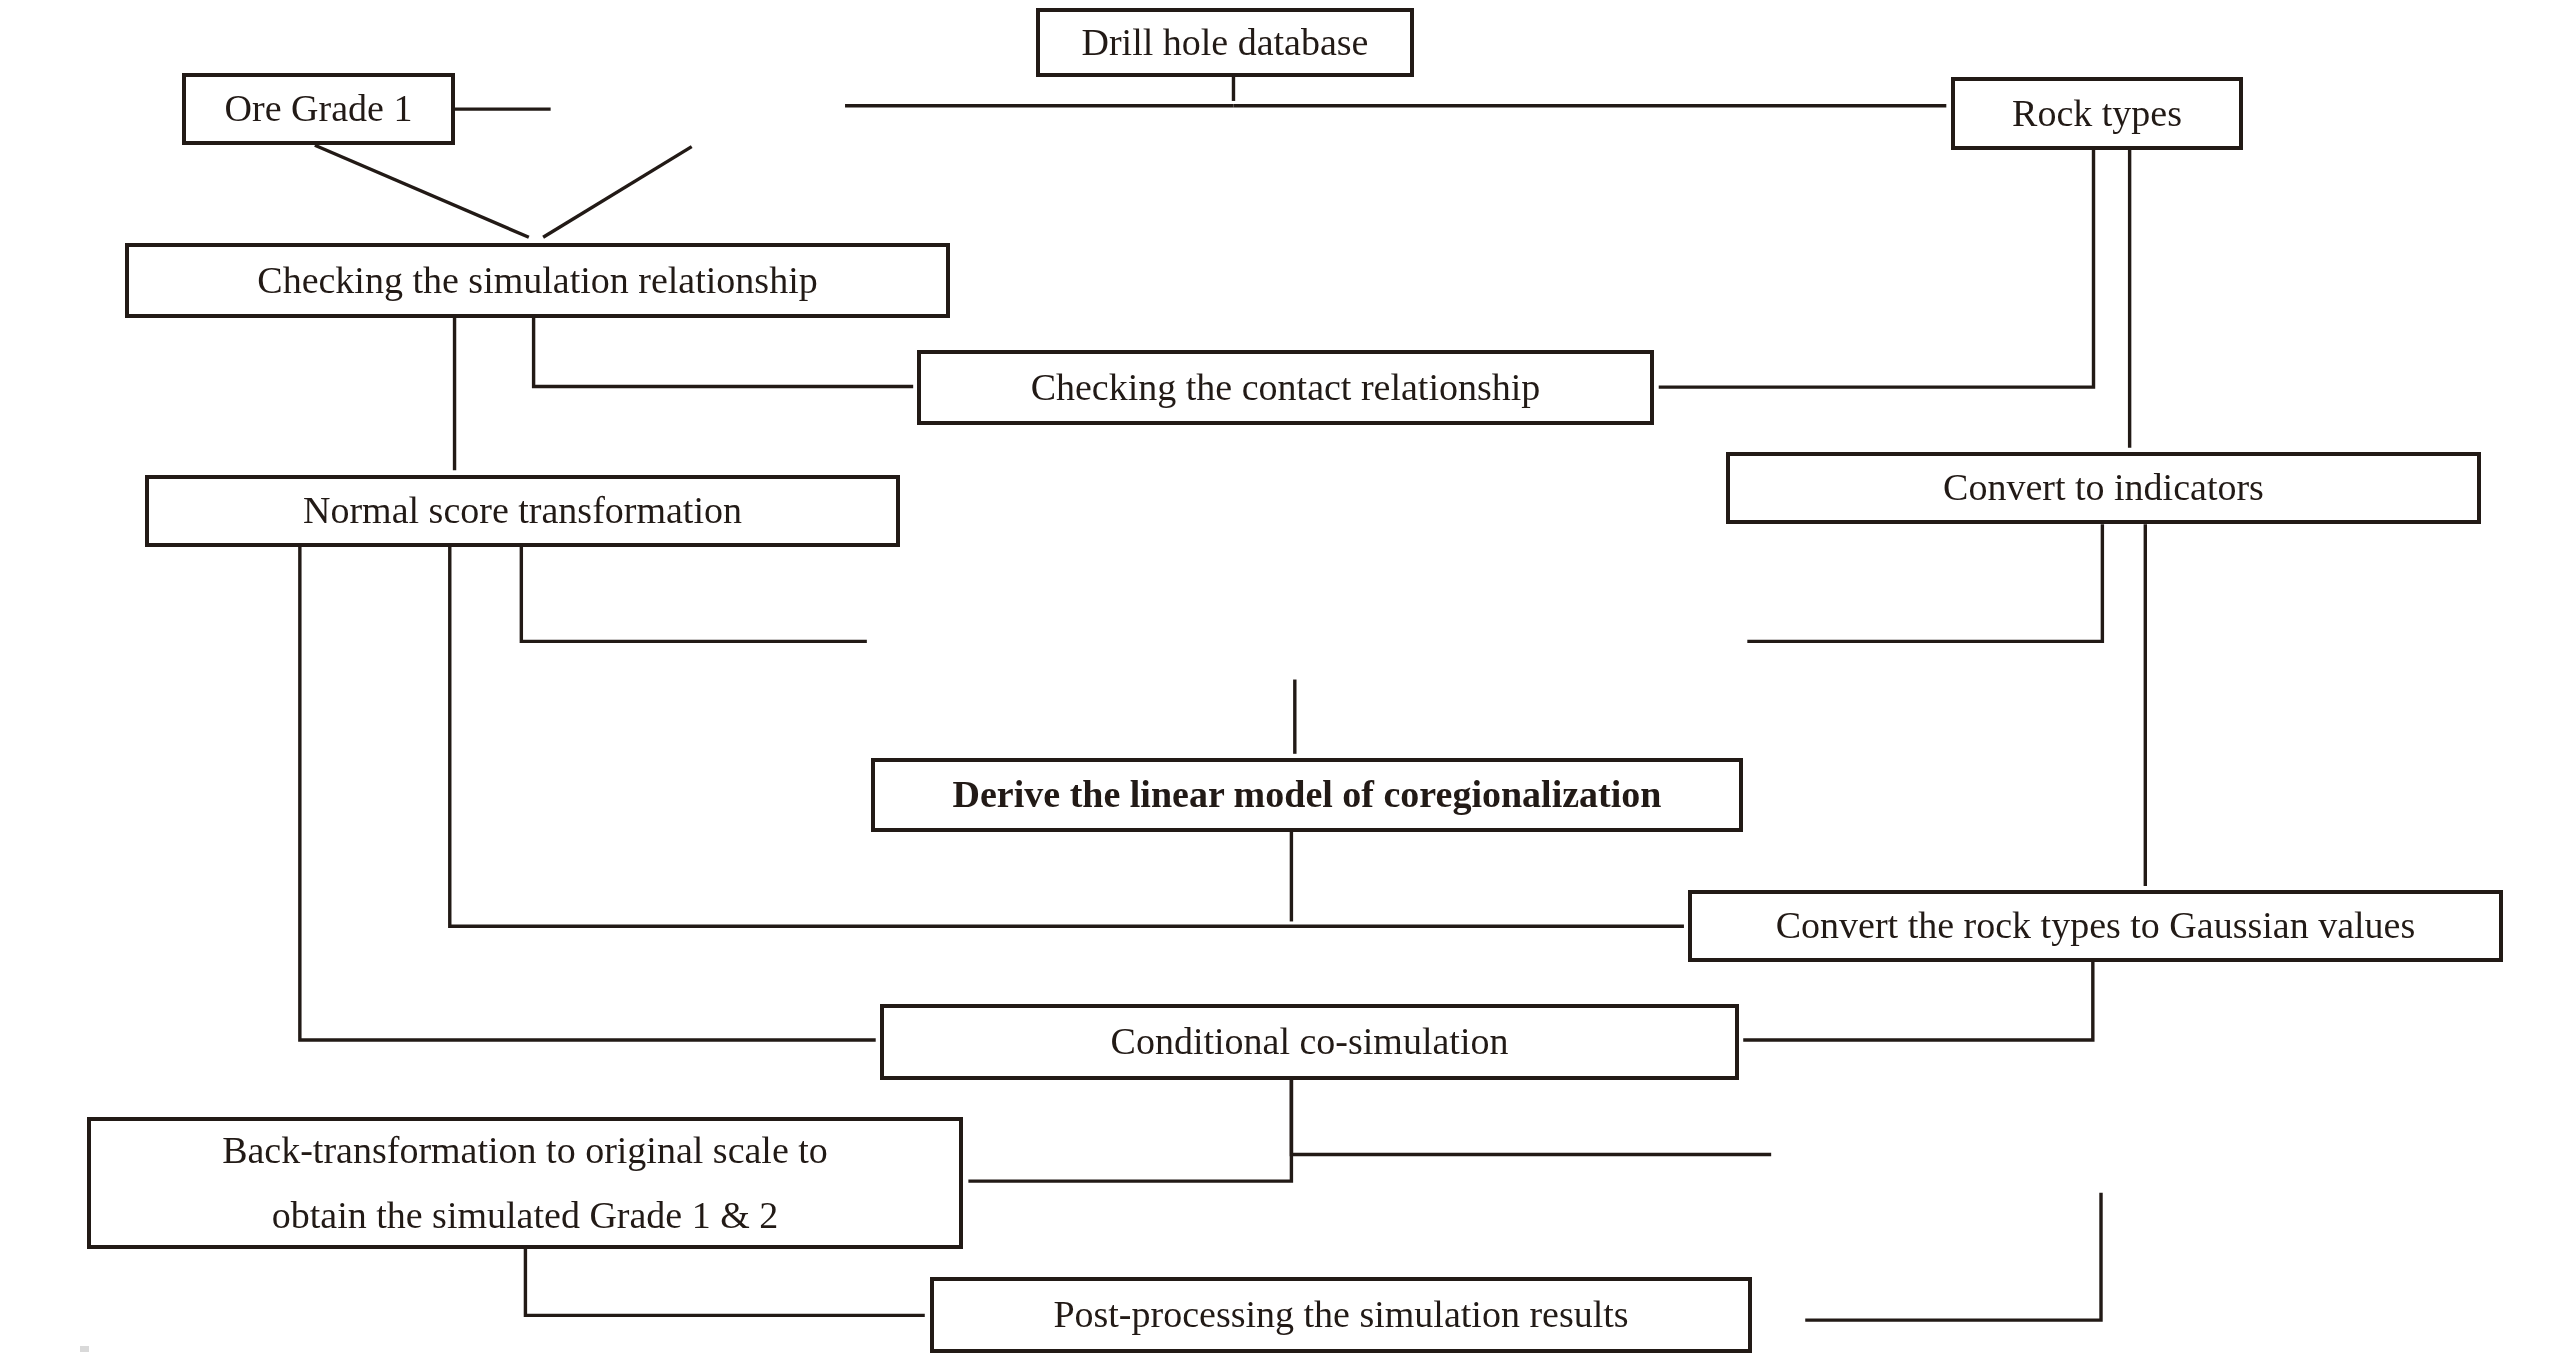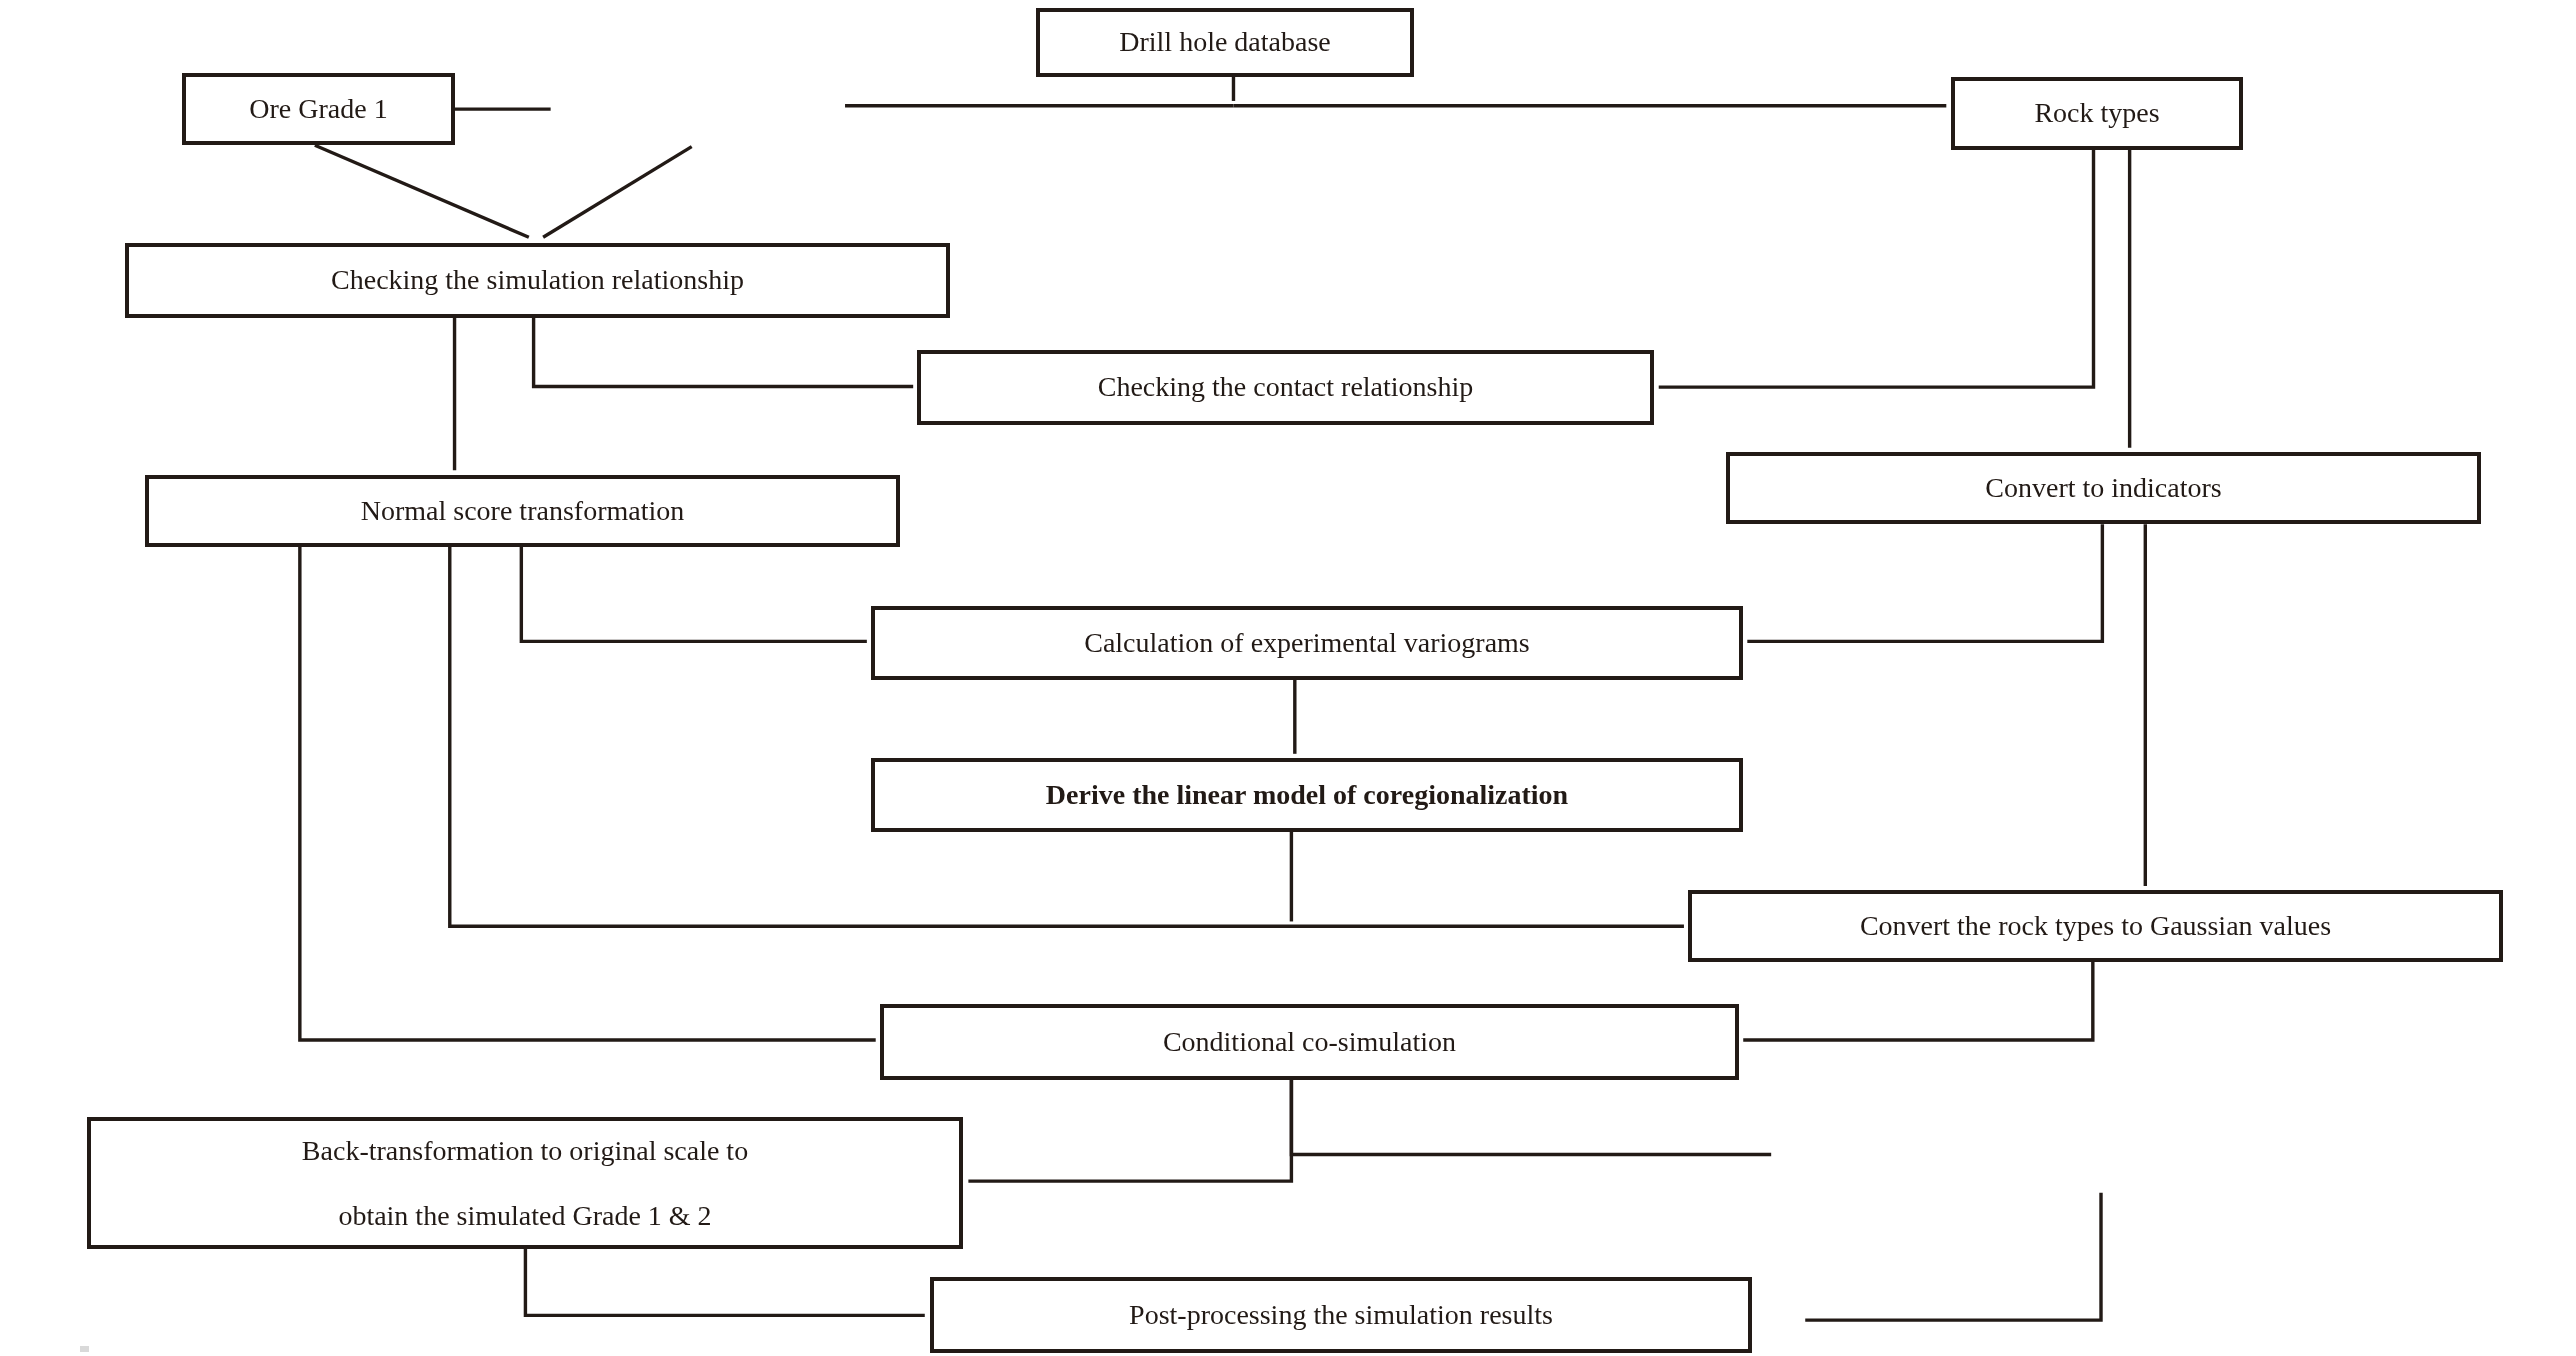--- a/index.html
+++ b/index.html
@@ -26,21 +26,21 @@
     position: absolute;
     box-sizing: border-box;
     background: #ffffff;
     border: 4.1px solid #221a16;
     color: #221a16;
     display: flex;
     flex-direction: column;
     align-items: center;
     justify-content: center;
     text-align: center;
-    font-size: 28px;
+    font-size: 38px;
     line-height: 1.1;
     white-space: nowrap;
     z-index: 1;
   }
   .node .line { display: block; }
   .two-line { line-height: 65px; }
   .artifact {
     position: absolute;
     z-index: 2;
   }
@@ -123,23 +123,20 @@
   </div>
 
   <div class="node" style="left:145px;  top:475px; width:755px; height:72px;">
     <span class="line">Normal score transformation</span>
   </div>
 
   <div class="node" style="left:1726px; top:452px; width:755px; height:72px;">
     <span class="line">Convert to indicators</span>
   </div>
 
-  <div class="node" style="left:871px; top:606px; width:872px; height:74px;">
-    <span class="line">Calculation of experimental variograms</span>
-  </div>
 
   <div class="node" style="left:871px; top:758px; width:872px; height:74px;font-weight:bold;">
     <span class="line">Derive the linear model of coregionalization</span>
   </div>
 
   <div class="node" style="left:1688px; top:890px; width:815px; height:72px;">
     <span class="line">Convert the rock types to Gaussian values</span>
   </div>
 
   <div class="node" style="left:880px; top:1004px; width:859px; height:76px;">

